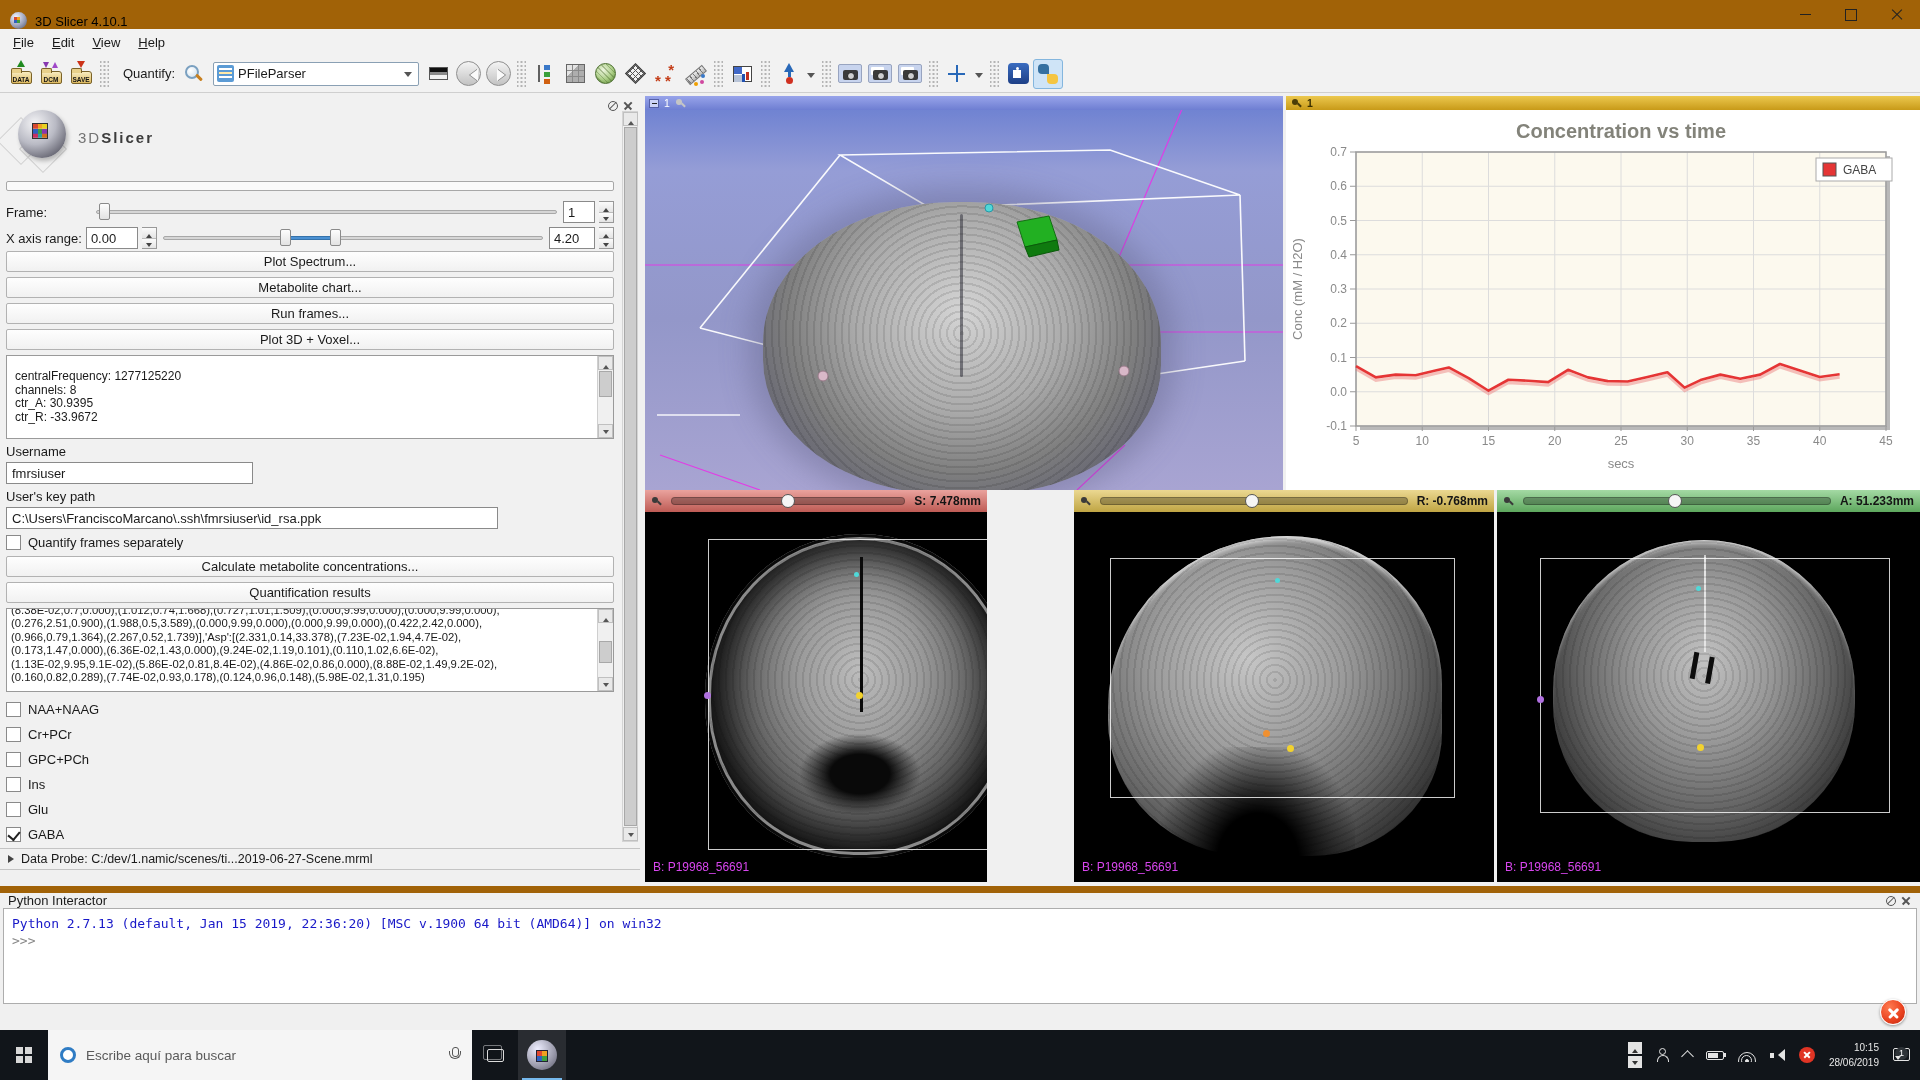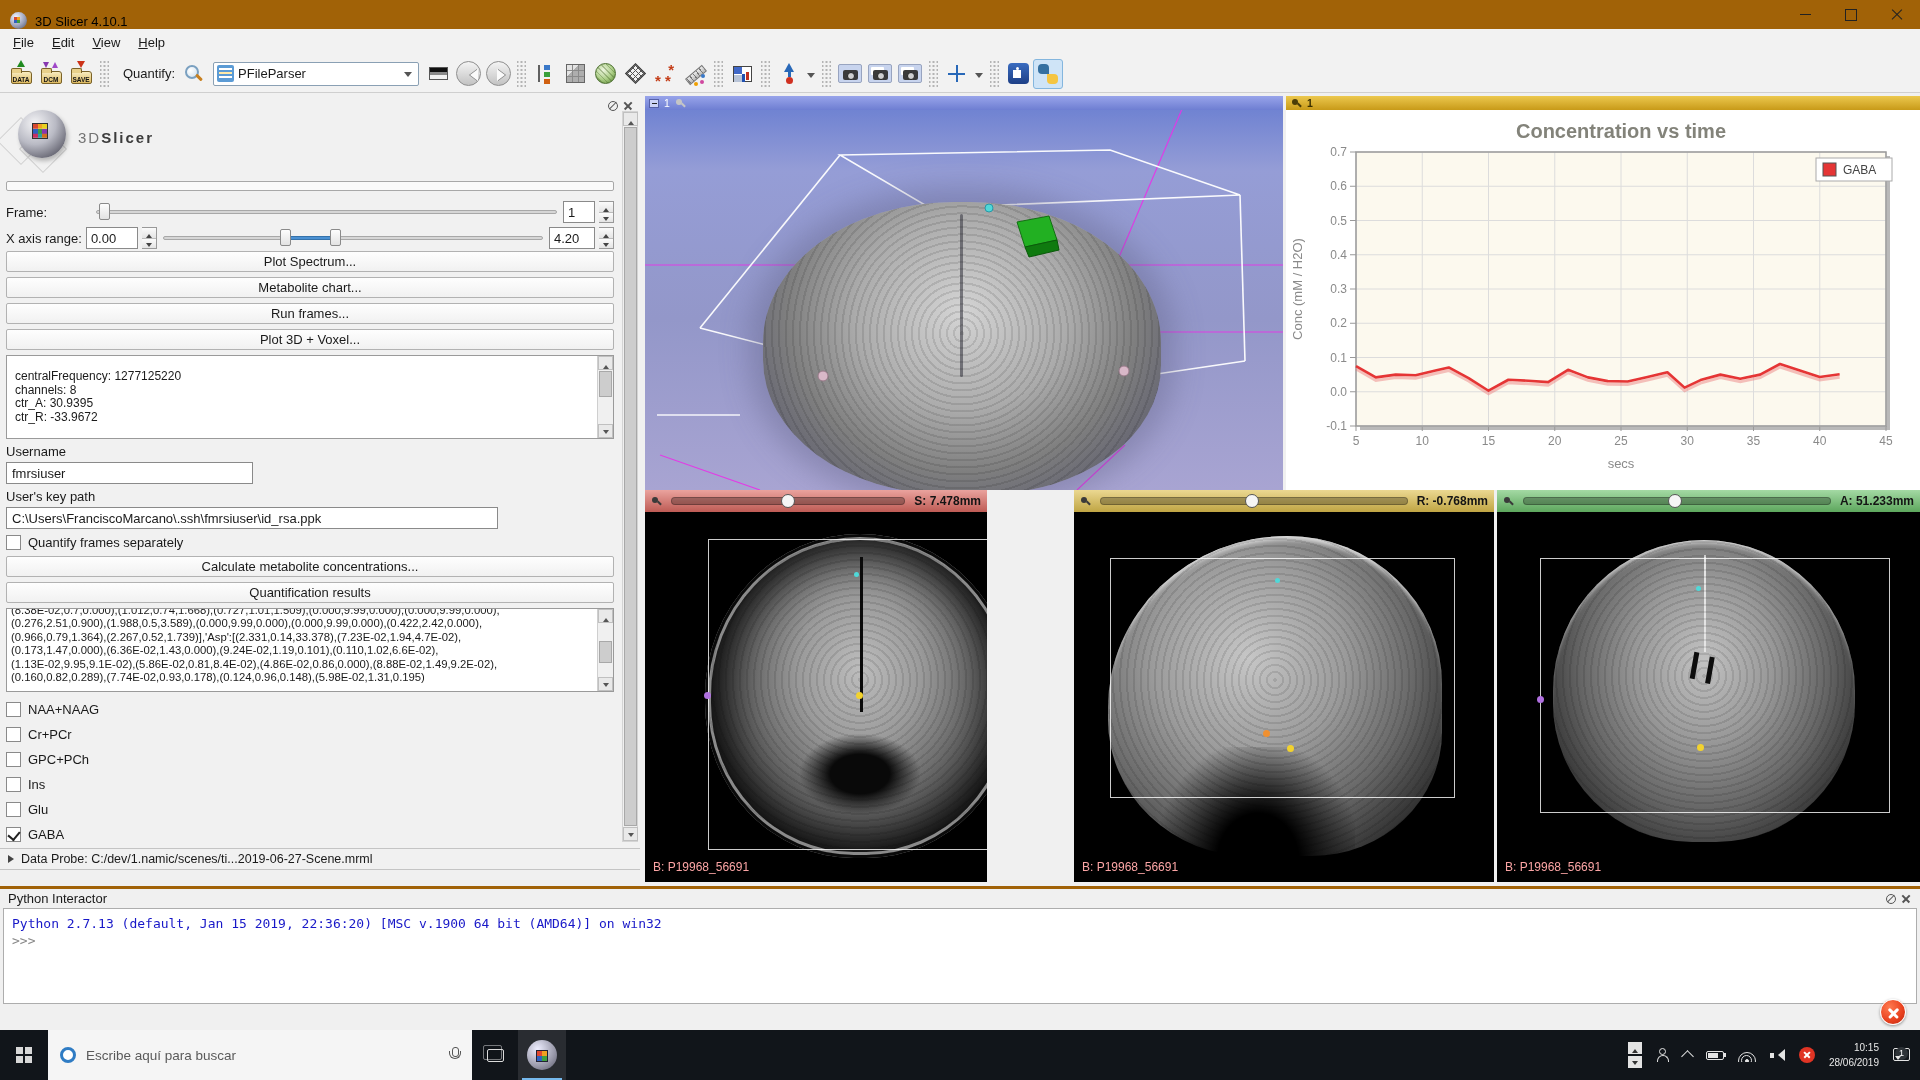--- a/index.html
+++ b/index.html
@@ -185,42 +185,42 @@
   .ch-tab { height:14px; background:linear-gradient(#ecc84e,#c89a18); display:flex; align-items:center; gap:5px; padding:0 5px; }
   .ch-tab .tab-num { color:#3a2f00; font-weight:bold; }
 
   
   .slice-col { position:absolute; top:490px; }
   .slice-bar { height:22px; display:flex; align-items:center; padding:0 6px; background-image:linear-gradient(rgba(255,255,255,.38), rgba(0,0,0,.14)); }
   .sl-track { flex:1; height:8px; margin:0 9px; border-radius:4px; background:rgba(0,0,0,.28); border:1px solid rgba(0,0,0,.25); position:relative; }
   .sl-handle { position:absolute; left:47%; top:-4px; width:14px; height:14px; border-radius:50%; background:#f5f5f5; border:1px solid #555; }
   .sl-offset { font-size:12px; font-weight:bold; color:#141414; white-space:nowrap; }
   .slice-view { position:relative; height:370px; background:#000; overflow:hidden; }
-  .slice-label { position:absolute; left:8px; bottom:8px; color:#fca5a5; font-size:12px; }
+  .slice-label { position:absolute; left:8px; bottom:8px; color:#d946ef; font-size:12px; }
   .roi-rect { position:absolute; border:1px solid rgba(255,255,255,.8); }
 
   .brain-axial { position:absolute; left:60px; top:22px; width:310px; height:324px; border-radius:50% 50% 48% 48%;
     background:radial-gradient(ellipse at 50% 42%, #bdbdbd, #9a9a9a 28%, #6f6f6f 48%, #3f3f3f 68%, #141414 88%, #000);
     box-shadow:inset 0 0 0 3px #0a0a0a, inset 0 0 0 6px #8a8a8a, inset 0 0 46px 12px #000; }
   .brain-axial::before { content:""; position:absolute; left:50%; top:7%; width:3px; height:48%; background:#0a0a0a; }
   .brain-axial::after { content:""; position:absolute; left:calc(50% - 78px); bottom:10%; width:156px; height:104px;
     background:radial-gradient(closest-side, #090909 38%, transparent 78%); }
   .brain-sag { position:absolute; left:34px; top:24px; width:334px; height:320px; border-radius:58% 50% 42% 46%;
     background:radial-gradient(ellipse at 42% 38%, #c6c6c6, #9b9b9b 35%, #6a6a6a 60%, #2a2a2a 84%, #000);
     box-shadow:inset 0 7px 5px -3px #ddd; }
   .brain-sag::after { content:""; position:absolute; left:16%; bottom:-6px; width:58%; height:36%;
     background:radial-gradient(ellipse at 50% 100%, #000 30%, transparent 76%); }
   .brain-cor { position:absolute; left:56px; top:28px; width:302px; height:302px; border-radius:50% 50% 46% 46%;
     background:radial-gradient(ellipse at 50% 40%, #c2c2c2, #989898 32%, #666 58%, #262626 84%, #000);
     box-shadow:inset 0 6px 5px -3px #d8d8d8; }
   .brain-cor::before { content:""; position:absolute; left:50%; top:5%; width:2px; height:32%; background:#e4e4e4; }
   .brain-cor::after { content:""; position:absolute; left:46%; top:37%; width:5px; height:27px; background:#0d0d0d; transform:rotate(10deg); box-shadow:16px 2px 0 #0d0d0d; }
 
   
-  .py-header { position:absolute; left:0; top:886px; width:1920px; height:22px; background:#f0f0f0; border-top:3px solid #a16207; display:flex; align-items:center; padding:0 8px; }
+  .py-header { position:absolute; left:0; top:886px; width:1920px; height:22px; background:#f0f0f0; border-top:7px solid #a16207; display:flex; align-items:center; padding:0 8px; }
   .py-header .panel-mini2 { margin-left:auto; display:flex; gap:3px; }
   .py-console { position:absolute; left:3px; top:908px; width:1914px; height:96px; background:#fff; border:1px solid #adadad; padding:6px 8px; font-family:"DejaVu Sans Mono","Liberation Mono",monospace; font-size:13px; line-height:17px; }
   .py-banner { color:#1818c8; }
   .py-prompt { color:#888; }
   .error-badge { position:absolute; left:1880px; top:999px; width:26px; height:26px; border-radius:50%;
     background:radial-gradient(circle at 35% 30%, #ff7a50, #e8401e 60%, #b82810); border:1px solid #fff; box-shadow:0 1px 3px rgba(0,0,0,.4); }
   .error-badge::before, .error-badge::after { content:""; position:absolute; left:6px; top:11.5px; width:13px; height:2.6px; background:#fff; border-radius:2px; }
   .error-badge::before { transform:rotate(45deg); } .error-badge::after { transform:rotate(-45deg); }
 
   

